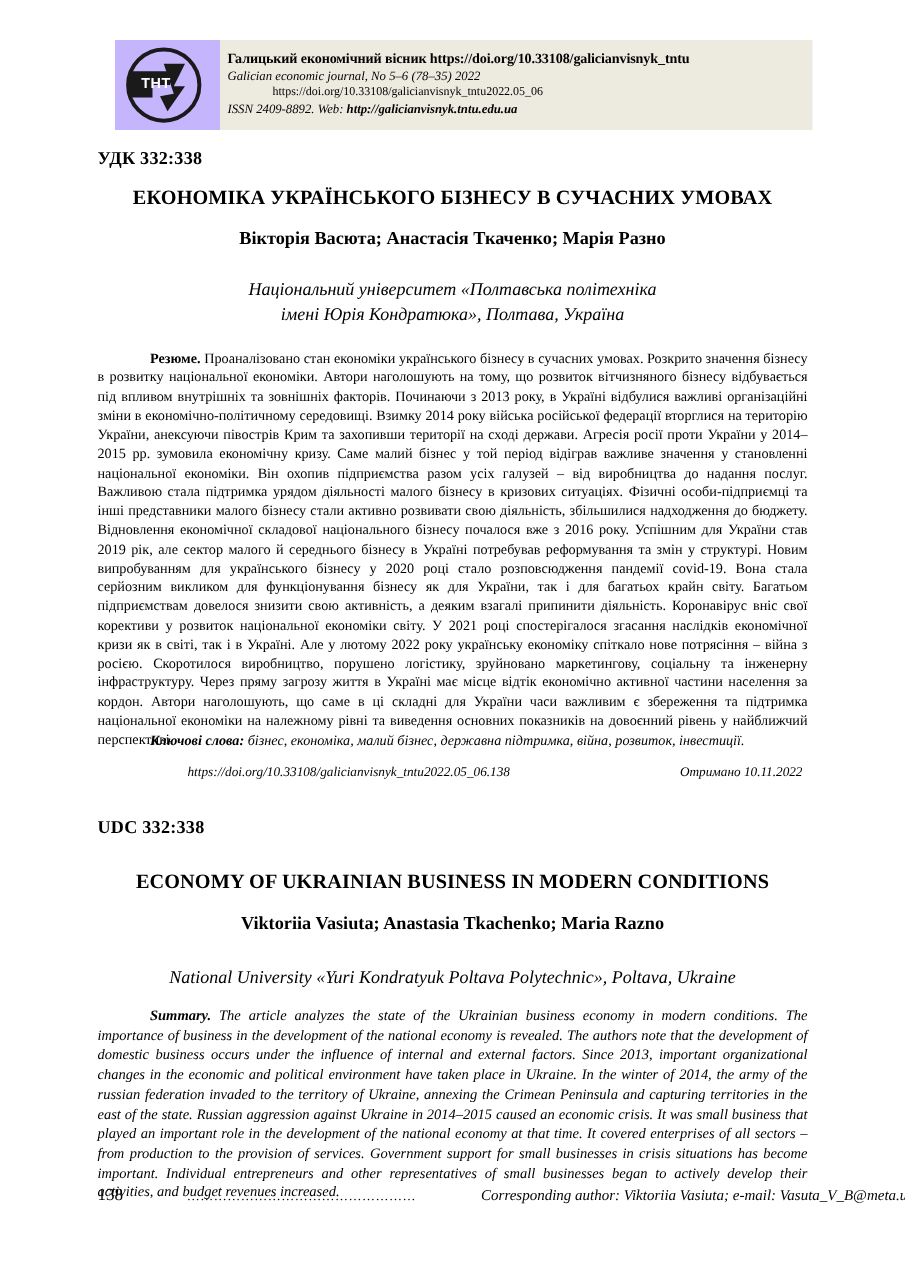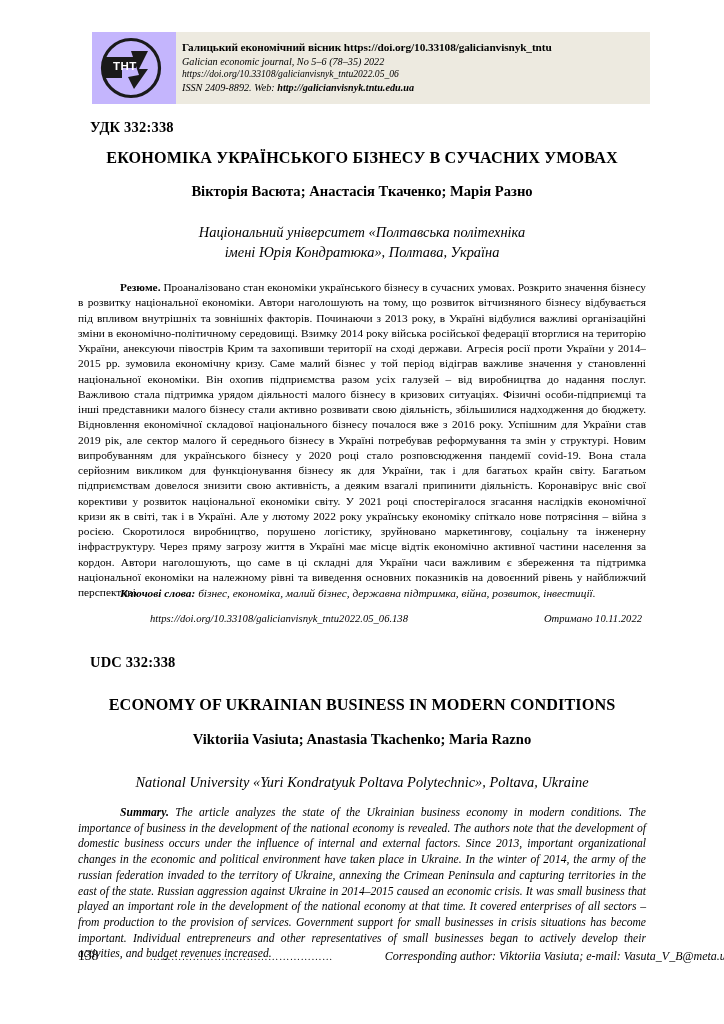--- a/index.html
+++ b/index.html
@@ -55,43 +55,42 @@
     letter-spacing: -0.1px;
     white-space: nowrap;
   }
   .mh-line2 {
     font-style: italic;
     font-size: 10.2px;
     line-height: 1.3;
     white-space: nowrap;
   }
   .mh-line3 {
-    font-style: italic;
     font-size: 9.6px;
     line-height: 1.3;
     white-space: nowrap;
+    margin-left: 36px;
   }
   .mh-line4 {
     font-style: italic;
     font-size: 10.2px;
     line-height: 1.32;
     white-space: nowrap;
   }
   .mh-line4 b {
     font-weight: bold;
   }
 
   
   .udc {
     position: absolute;
     left: 78px;
     font-weight: bold;
     font-size: 14.5px;
     letter-spacing: 0.2px;
-    margin-left: 12px;
   }
   .art-title {
     position: absolute;
     left: 0;
     width: 724px;
     text-align: center;
     font-weight: bold;
     font-size: 16.2px;
     letter-spacing: 0.1px;
   }

